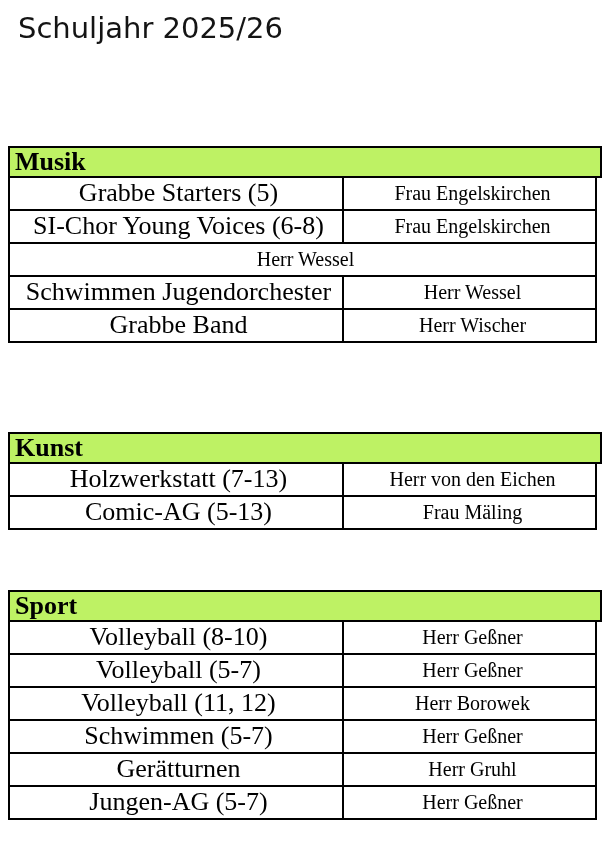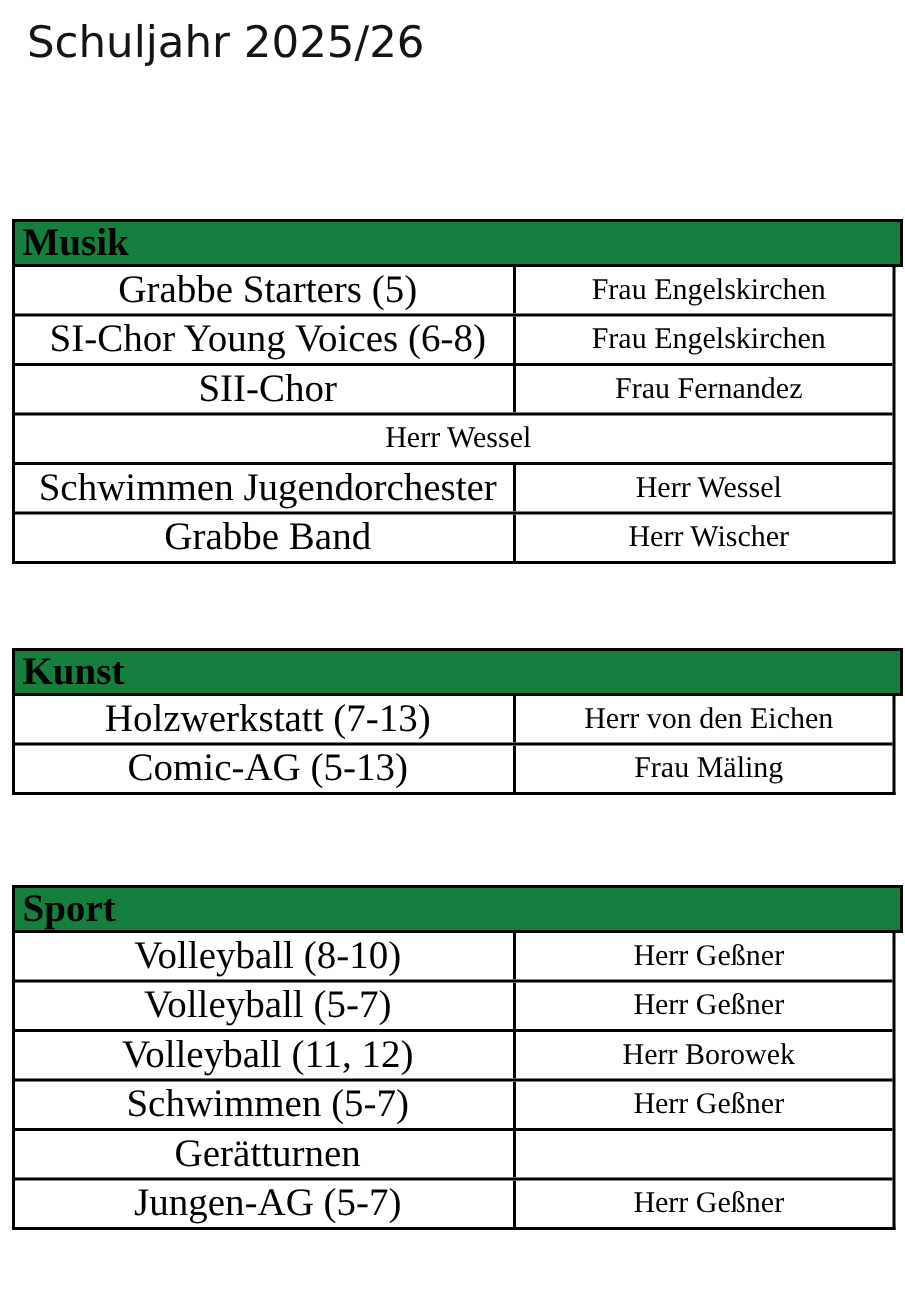--- a/index.html
+++ b/index.html
@@ -28,21 +28,21 @@
   }
   .tables-container { position: absolute; left: 0; top: 0; width: 603px; height: 862px; }
   .tbl { position: absolute; left: 8px; }
   .tables-container .tbl:nth-child(1) { top: 146px; }
   .tables-container .tbl:nth-child(2) { top: 432px; }
   .tables-container .tbl:nth-child(3) { top: 590px; }
   .tbl-head {
     box-sizing: border-box;
     width: 594px;
     height: 32px;
-    background: #15803d;
+    background: #bef264;
     border: 2px solid #000000;
     font-weight: bold;
     font-size: 26px;
     line-height: 28px;
     padding-left: 5px;
     overflow: hidden;
     white-space: nowrap;
   }
   .tbl-body {
     box-sizing: border-box;
@@ -90,24 +90,20 @@
       <div class="tbl-body">
         <div class="row">
           <div class="c1">Grabbe Starters (5)</div>
           <div class="c2">Frau Engelskirchen</div>
         </div>
         <div class="row">
           <div class="c1">SI-Chor Young Voices (6-8)</div>
           <div class="c2">Frau Engelskirchen</div>
         </div>
         <div class="row">
-          <div class="c1">SII-Chor</div>
-          <div class="c2">Frau Fernandez</div>
-        </div>
-        <div class="row">
           <div class="c2">Herr Wessel</div>
         </div>
         <div class="row">
           <div class="c1">Schwimmen Jugendorchester</div>
           <div class="c2">Herr Wessel</div>
         </div>
         <div class="row">
           <div class="c1">Grabbe Band</div>
           <div class="c2">Herr Wischer</div>
         </div>
@@ -140,20 +136,21 @@
         <div class="row">
           <div class="c1">Volleyball (11, 12)</div>
           <div class="c2">Herr Borowek</div>
         </div>
         <div class="row">
           <div class="c1">Schwimmen (5-7)</div>
           <div class="c2">Herr Geßner</div>
         </div>
         <div class="row">
           <div class="c1">Gerätturnen</div>
+          <div class="c2">Herr Gruhl</div>
         </div>
         <div class="row">
           <div class="c1">Jungen-AG (5-7)</div>
           <div class="c2">Herr Geßner</div>
         </div>
       </div>
     </div>
   </div>
 
 </body></html>

